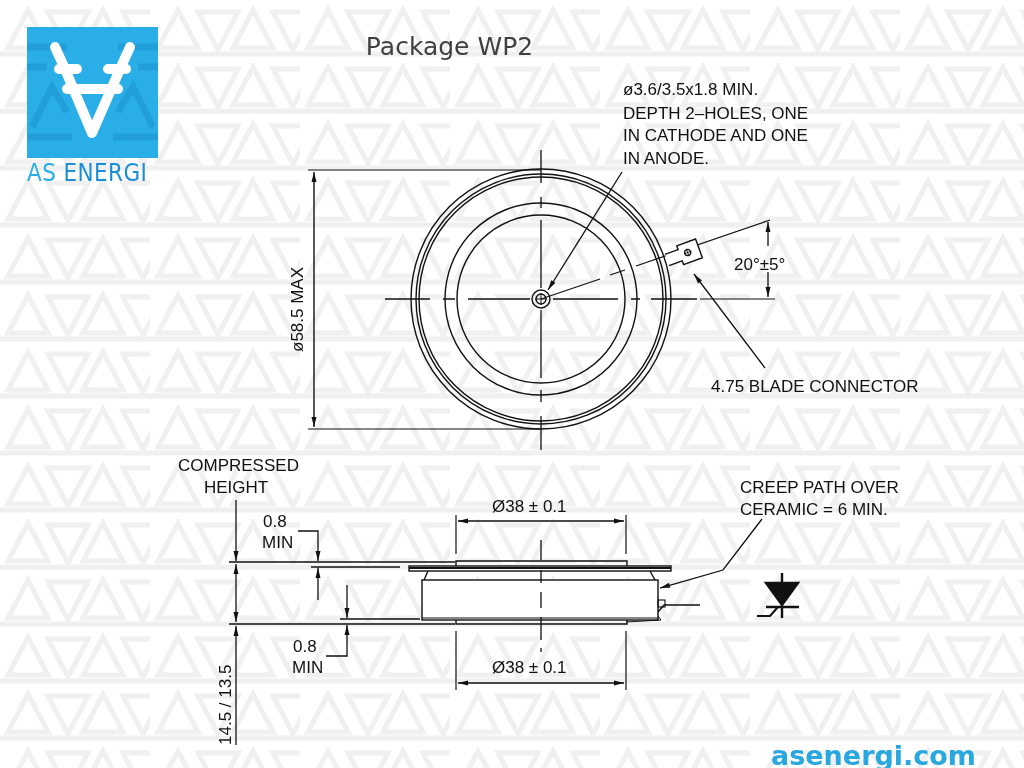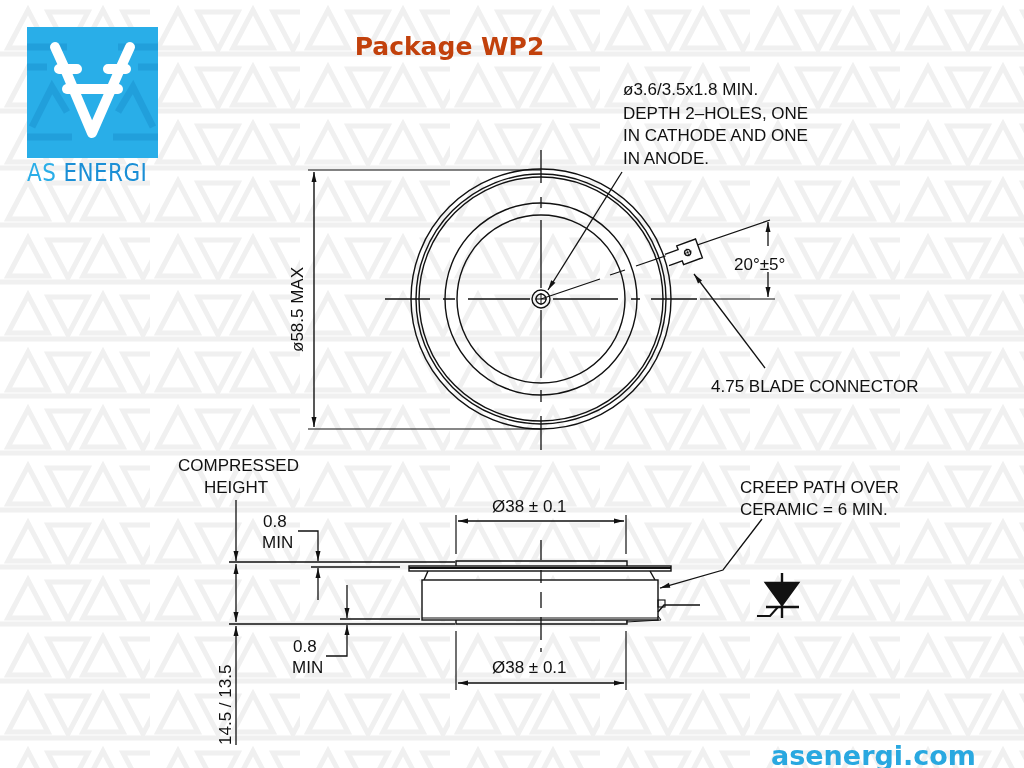--- a/index.html
+++ b/index.html
@@ -4,22 +4,22 @@
 <style>
   html, body { margin: 0; padding: 0; }
   body {
     width: 1024px; height: 768px; overflow: hidden; position: relative;
     background: #ffffff;
     font-family: "Liberation Sans", sans-serif;
   }
   .bg-pattern { position: absolute; left: 0; top: 0; width: 1024px; height: 768px; }
   .page-title {
     position: absolute; left: 0; width: 899px; top: 32px;
-    text-align: center; font-family: "DejaVu Sans", sans-serif; font-weight: bold;
-    font-size: 25px; color: #c2410c; letter-spacing: 0px;
+    text-align: center; font-family: "DejaVu Sans", sans-serif; font-weight: normal;
+    font-size: 25px; color: #404040; letter-spacing: 0px;
   }
   .logo { position: absolute; left: 27px; top: 27px; width: 131px; height: 131px; }
   .logo-text {
     position: absolute; left: 27px; top: 158px; width: 133px;
     font-family: "DejaVu Sans", sans-serif; font-size: 25px; font-weight: normal;
     color: #1b8fd6; letter-spacing: 0.5px; transform: scaleX(0.86); transform-origin: left top;
     white-space: nowrap;
   }
   .logo-text .as { color: #2aaee8; }
   .website {

